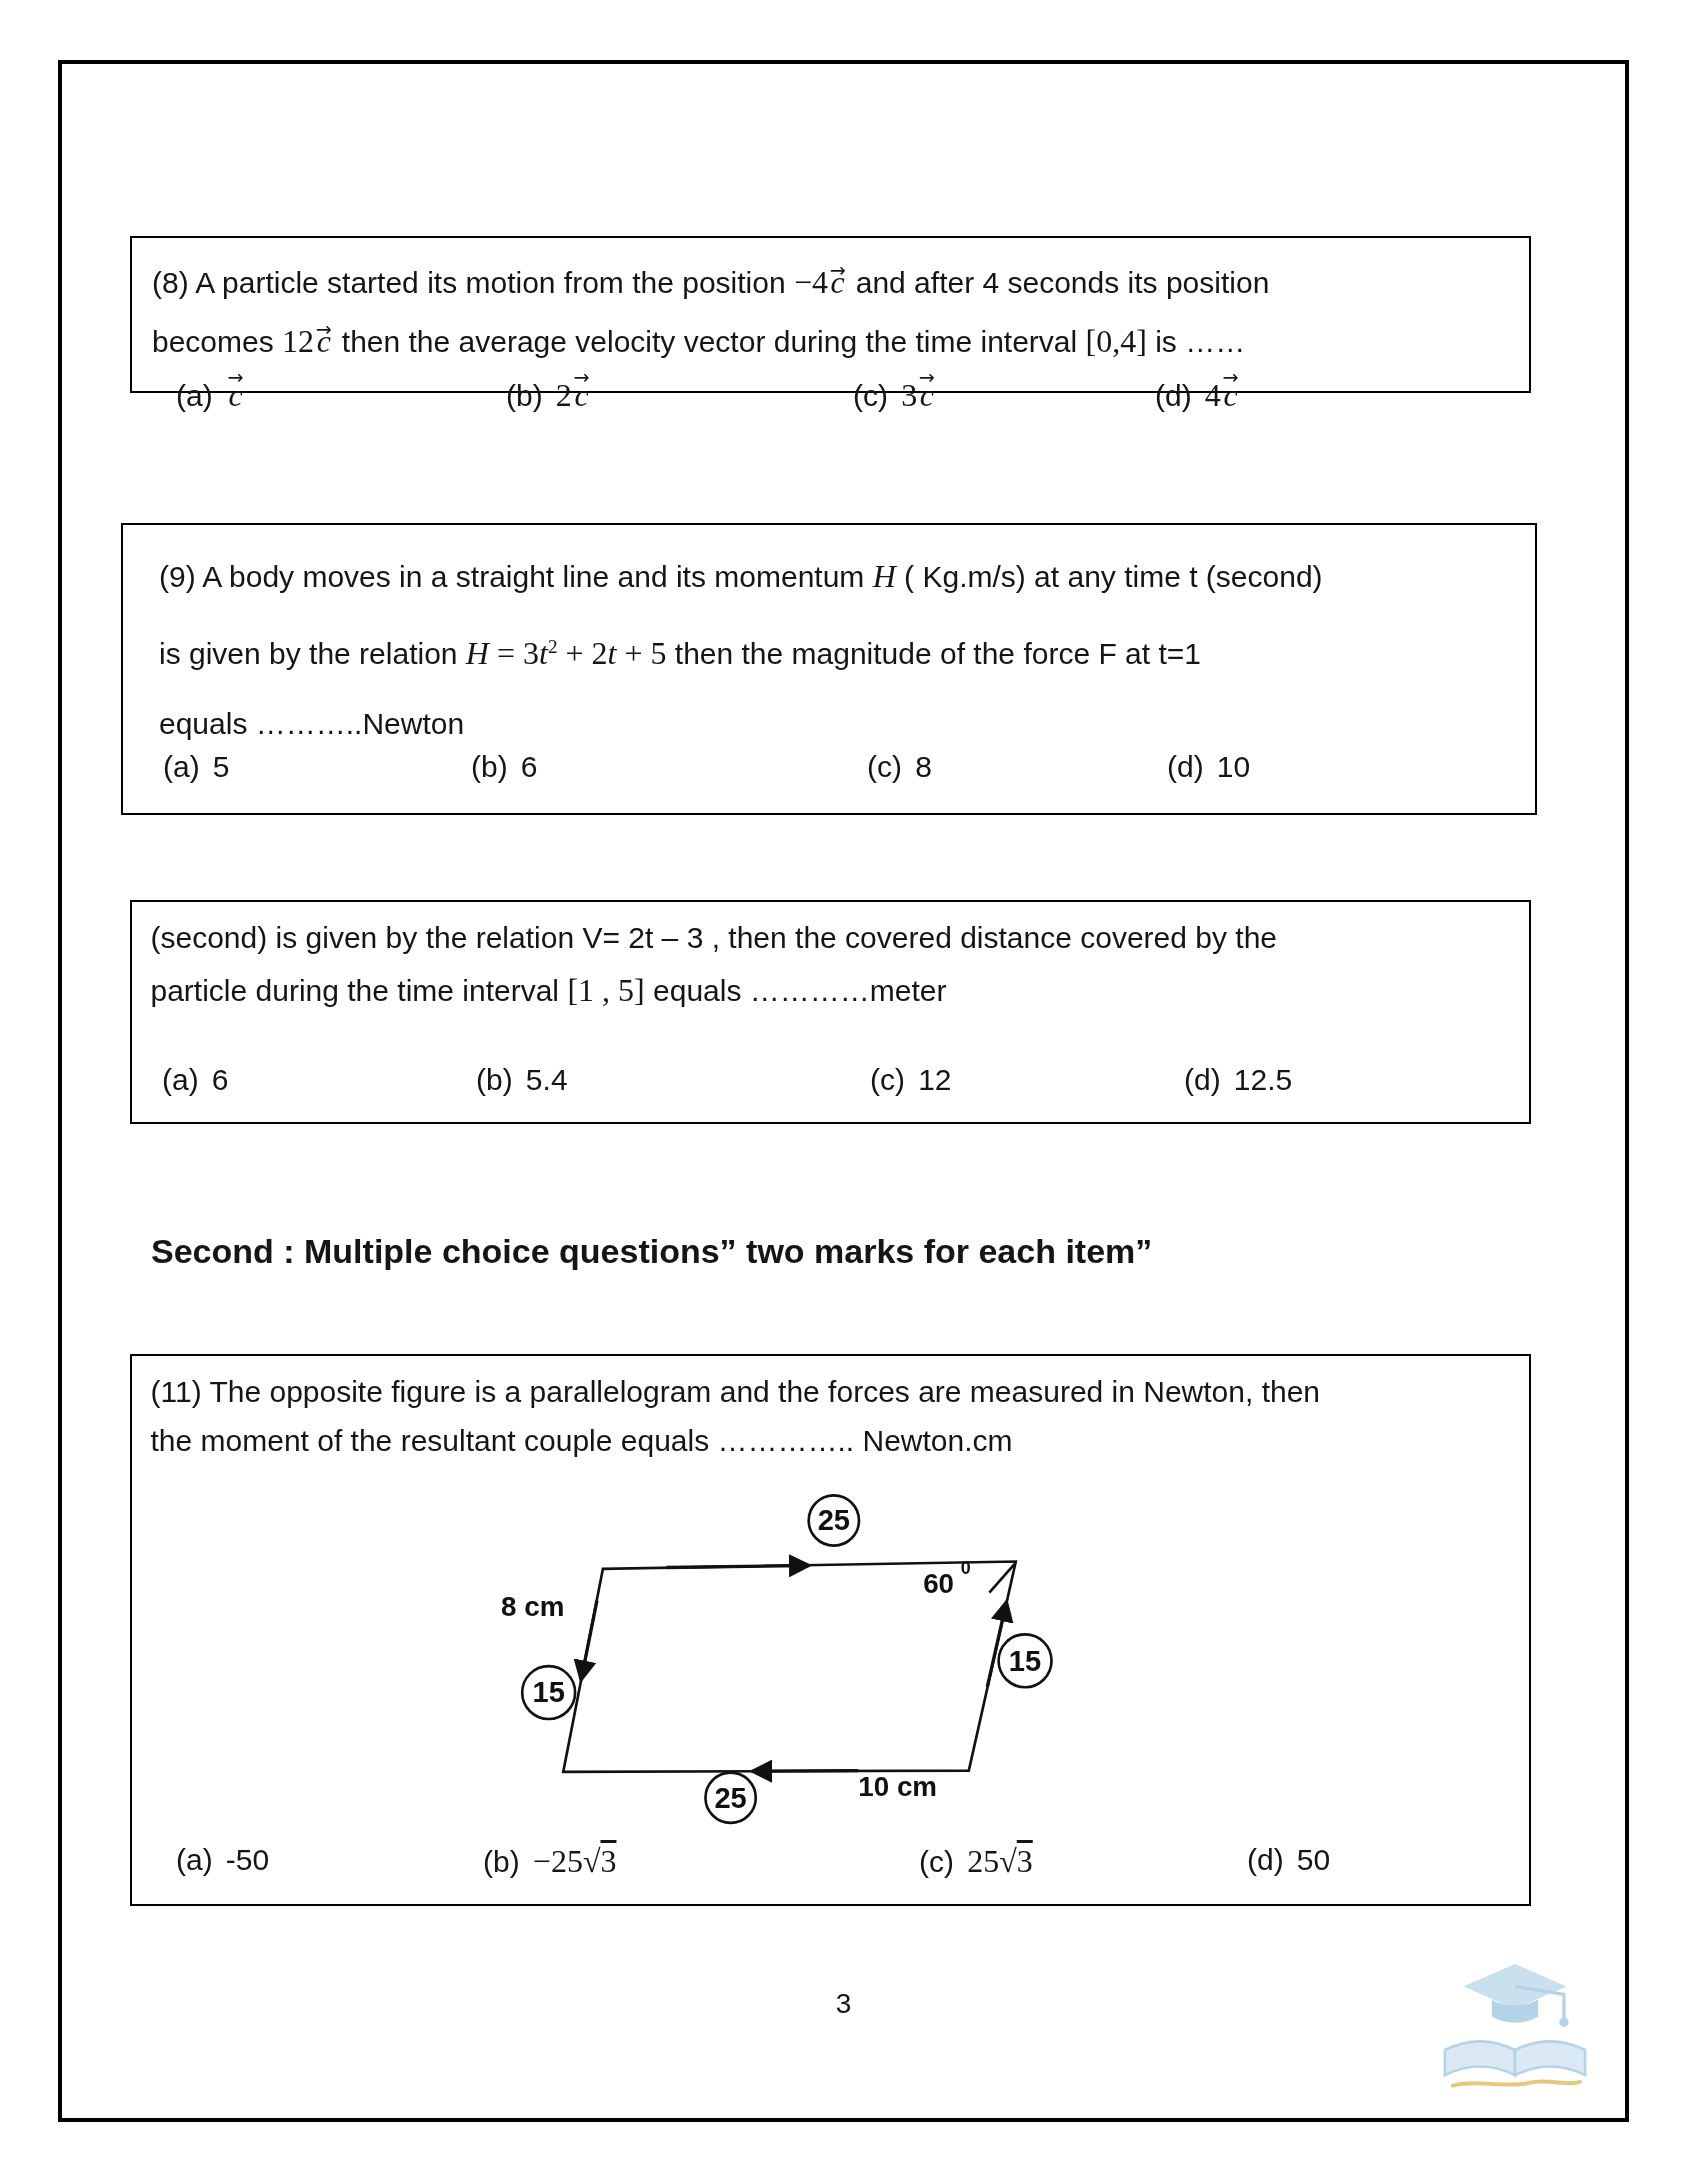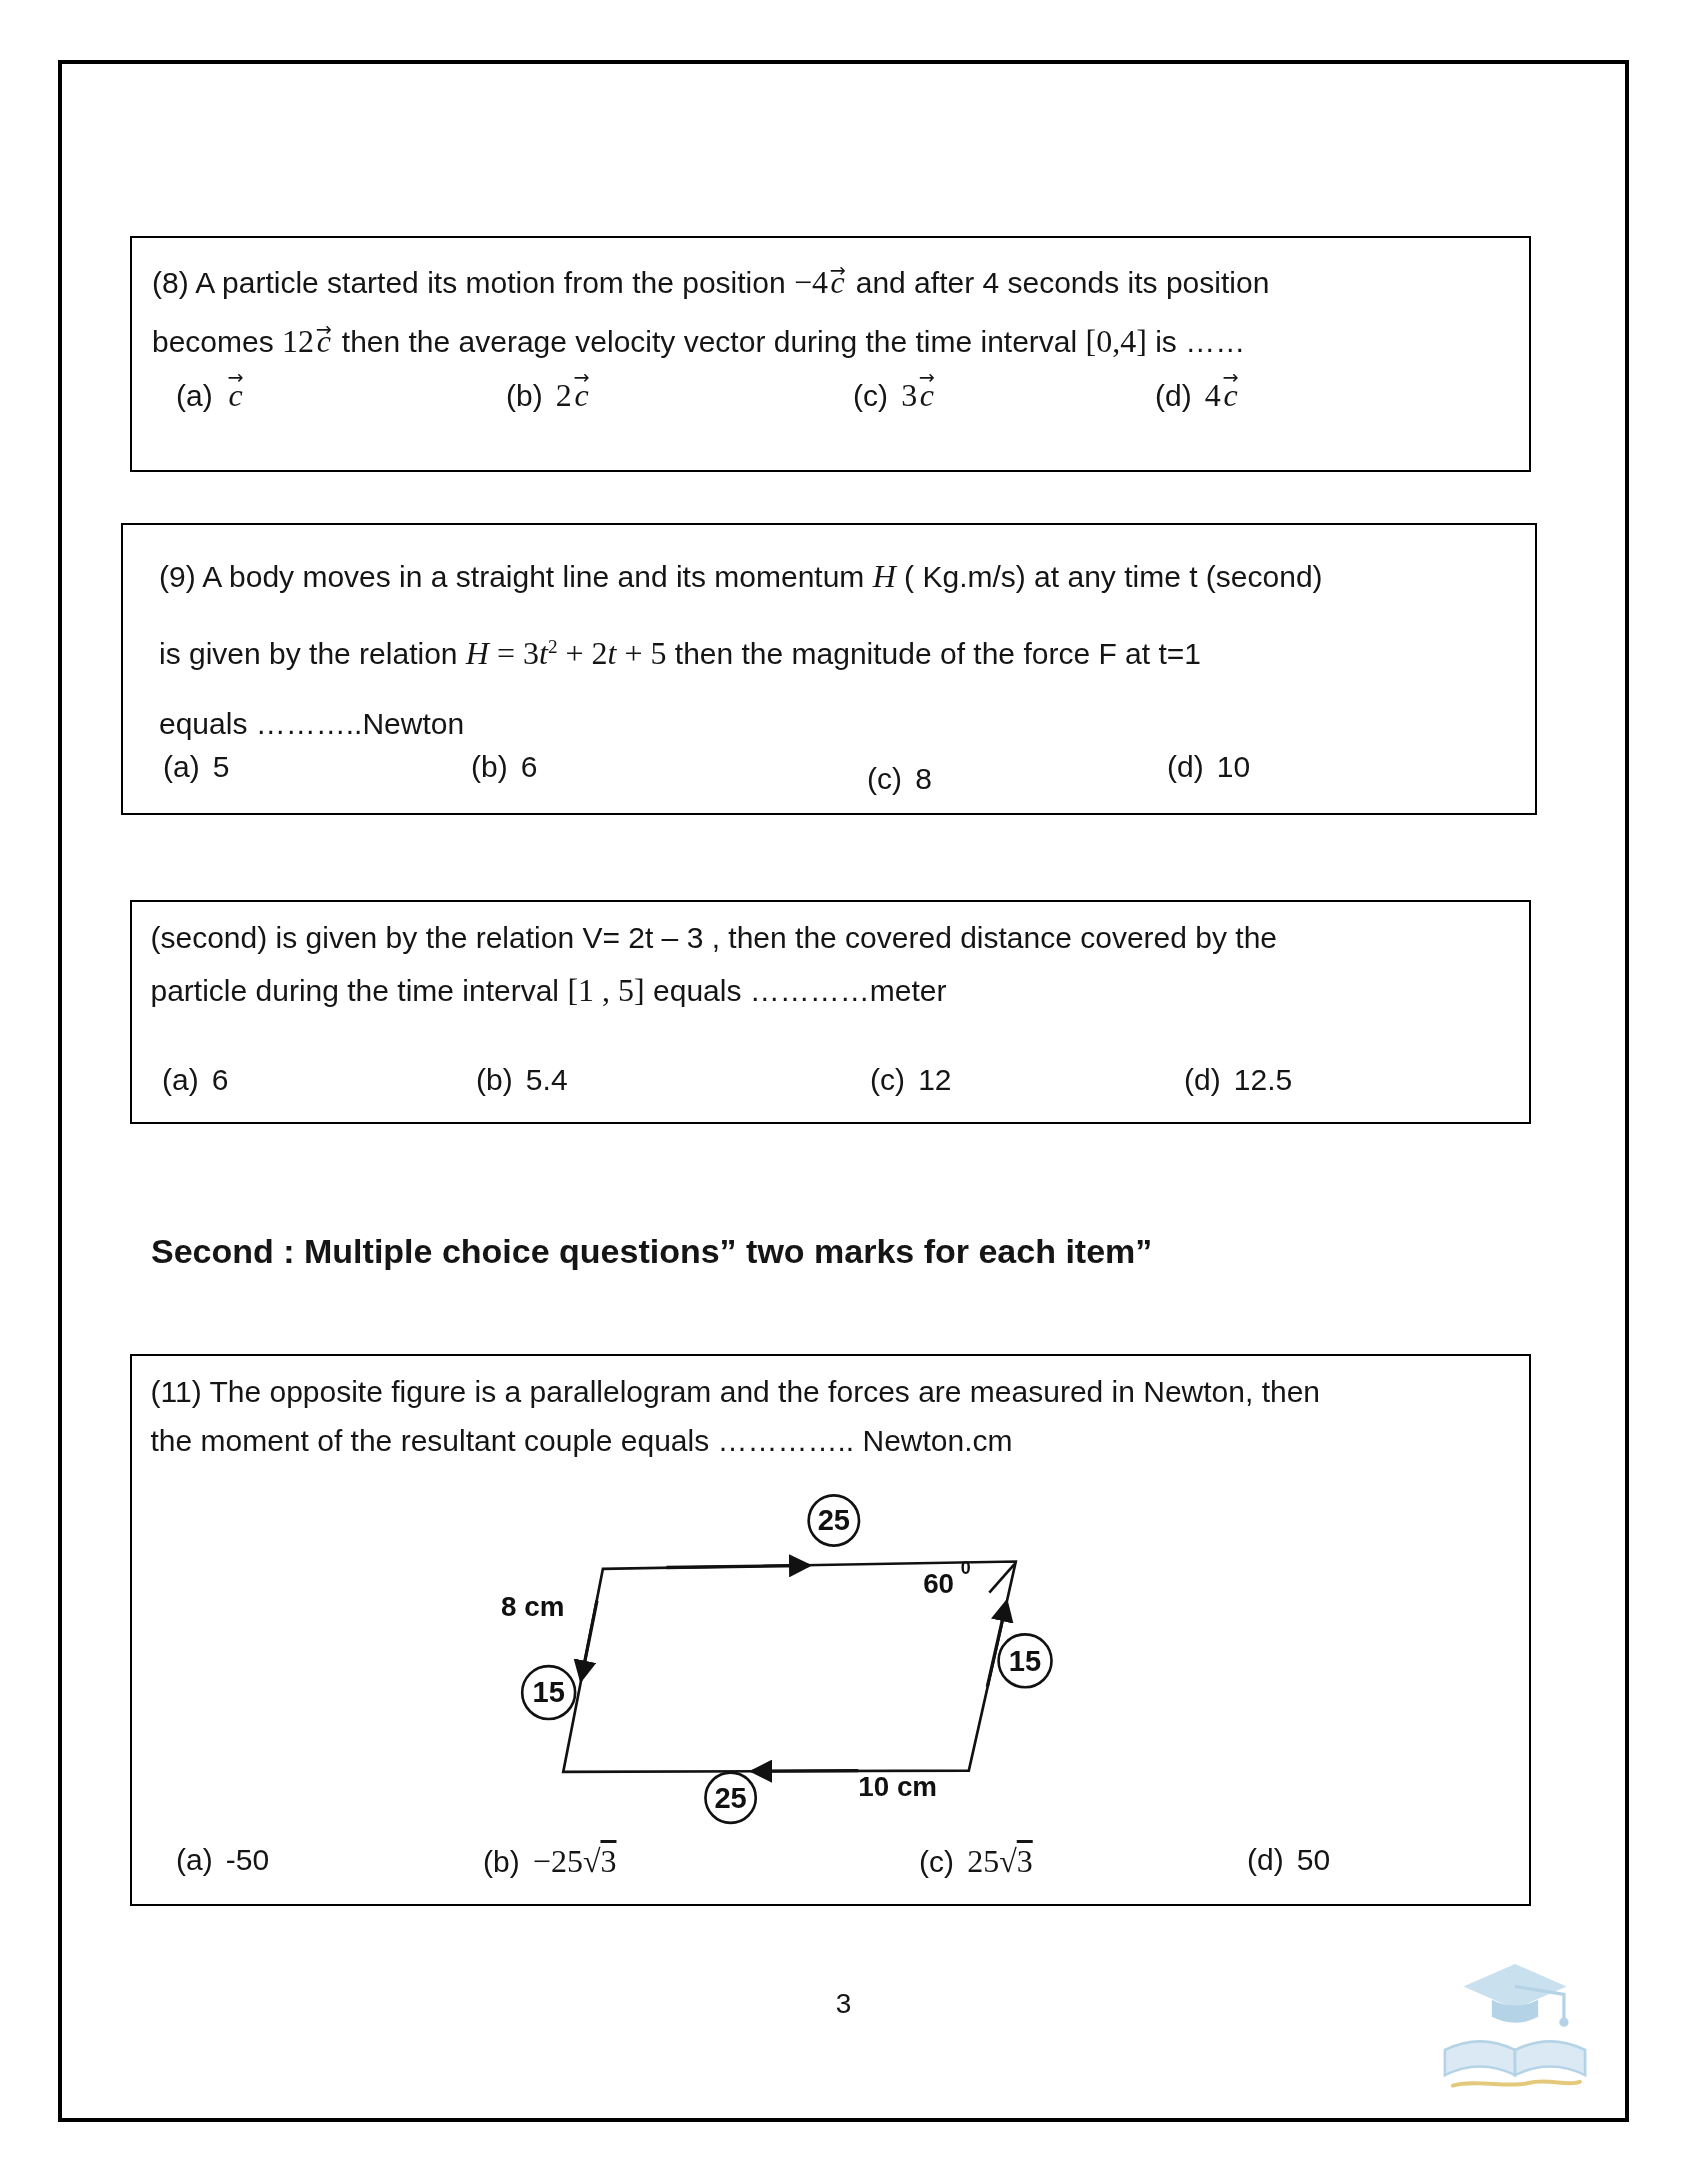--- a/index.html
+++ b/index.html
@@ -15,21 +15,21 @@
   }
   .qbox {
     position:absolute; border:2px solid #000; background:#fff;
     font-size:30px; color:#151515;
   }
   .qline { display:block; white-space:nowrap; overflow:visible; }
   .q8 .qline { line-height:58px; }
   .q9 .qline { line-height:70px; }
   .q10 .qline { line-height:53px; }
   .q11 .qline { line-height:49px; }
-  .q8 { left:130px; top:236px; width:1401px; height:236px; padding:14.6px 20px; }
+  .q8 { left:130px; top:236px; width:1401px; height:157px; padding:14.6px 20px; }
   .q9 { left:121px; top:523px; width:1416px; height:292px; padding:16px 36px; }
   .q10 { left:130px; top:900px; width:1401px; height:224px; padding:9.3px 18.5px; }
   .q11 { left:130px; top:1354px; width:1401px; height:552px; padding:10.6px 18.5px; }
 
   .math-run { font-family:"Liberation Serif",serif; font-size:32px; }
   .mv { font-style:italic; }
   .mt { font-style:normal; }
   .vec {
     font-family:"Liberation Serif",serif; font-style:italic;
     position:relative; display:inline-block; padding:0 2.6px;
@@ -82,21 +82,21 @@
   </div>
 </div>
 
 <div class="qbox q9">
   <span class="qline"><span>(9) A body moves in a straight line and its momentum </span><span class="math-run mv">H</span><span> ( Kg.m/s) at any time t (second)</span></span>
   <span class="qline"><span>is given by the relation  </span><span class="math-run"><span class="mv">H</span><span class="mt"> = 3</span><span class="mv">t</span><sup class="fsup">2</sup><span class="mt"> + 2</span><span class="mv">t</span><span class="mt"> + 5</span></span><span> then the magnitude of the force F at t=1</span></span>
   <span class="qline"><span>equals ………..Newton</span></span>
   <div class="opts">
     <span class="opt" style="left:40px; top:225px;"><span class="opt-label">(a)</span><span>5</span></span>
     <span class="opt" style="left:348px; top:225px;"><span class="opt-label">(b)</span><span>6</span></span>
-    <span class="opt" style="left:744px; top:225px;margin-top:12px;"><span class="opt-label">(c)</span><span>8</span></span>
+    <span class="opt" style="left:744px; top:225px;"><span class="opt-label">(c)</span><span>8</span></span>
     <span class="opt" style="left:1044px; top:225px;"><span class="opt-label">(d)</span><span>10</span></span>
   </div>
 </div>
 
 <div class="qbox q10">
   <span class="qline"><span>(second) is given by the relation V= 2t – 3 , then the covered distance covered by the</span></span>
   <span class="qline"><span>particle during the time interval </span><span class="math-run mt">[1 , 5]</span><span>  equals …………meter</span></span>
   <div class="opts">
     <span class="opt" style="left:30px; top:161px;"><span class="opt-label">(a)</span><span>6</span></span>
     <span class="opt" style="left:344px; top:161px;"><span class="opt-label">(b)</span><span>5.4</span></span>

